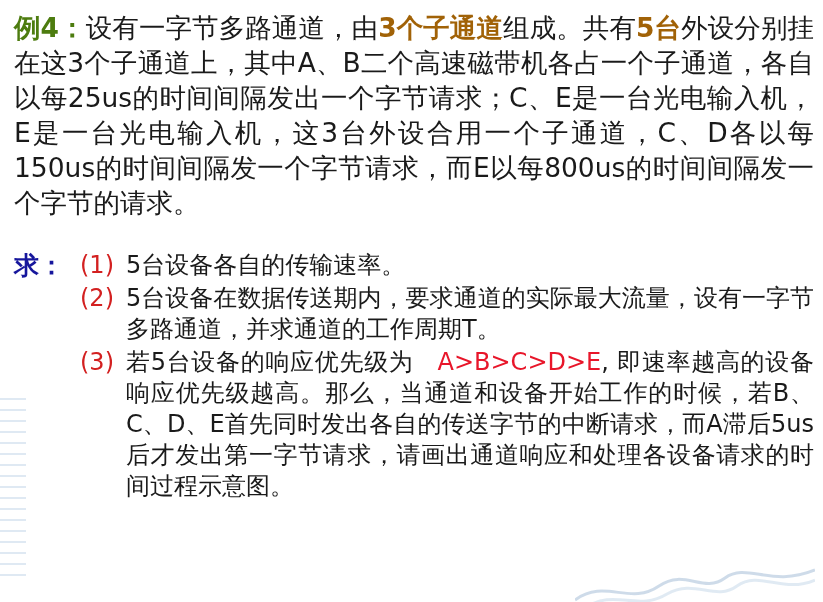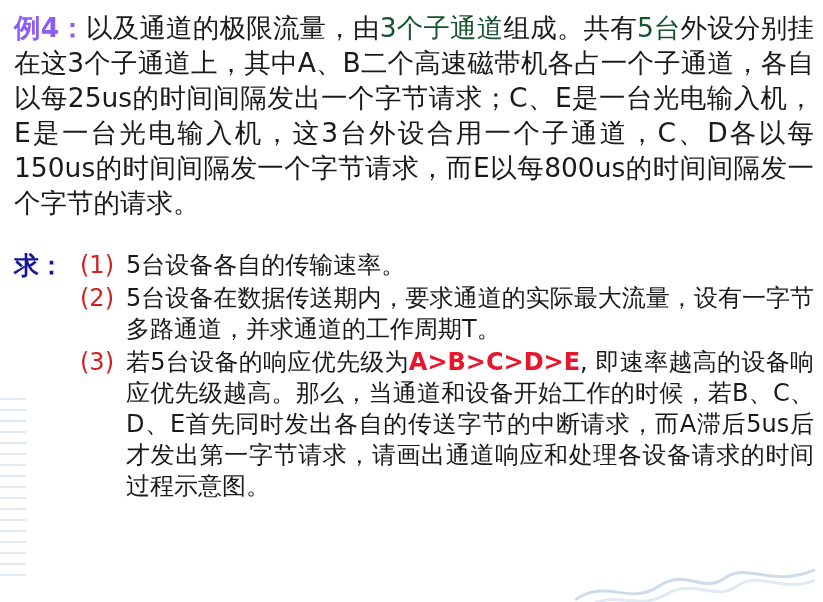--- a/index.html
+++ b/index.html
@@ -50,25 +50,25 @@
     left: 14px;
     top: 10px;
     width: 800px;
     font-size: 26.5px;
     line-height: 35px;
     color: #1a1a1a;
     letter-spacing: 0px;
     text-align: justify;
   }
   .para .hl {
-    color: #14532d;
-    font-weight: normal;
+    color: #a16207;
+    font-weight: bold;
   }
   .para .lead {
-    color: #8b5cf6;
+    color: #4d7c0f;
     font-weight: bold;
   }
   .qblock {
     position: absolute;
     left: 14px;
     top: 250px;
     width: 800px;
     font-size: 24px;
     line-height: 31px;
     color: #1a1a1a;
@@ -100,21 +100,22 @@
     flex: 0 0 46px;
     line-height: 31px;
   }
   .qtext {
     flex: 1 1 auto;
     line-height: 31px;
     text-align: justify;
   }
   .qtext .hl {
     color: #e8162a;
-    font-weight: bold;
+    font-weight: normal;
+    margin-left: 24px;
   }
 </style>
 </head>
 <body>
 
 <div class="slide">
 
   <div class="deco-lines">
     <i style="top:0px"></i>
     <i style="top:11px"></i>
@@ -134,21 +135,21 @@
     <i style="top:165px"></i>
     <i style="top:176px"></i>
   </div>
 
   <svg class="deco-wave" viewBox="0 0 240 60" preserveAspectRatio="none">
     <path d="M0,52 C30,30 55,58 84,38 C110,20 128,46 150,30 C172,14 196,40 240,22" fill="none" stroke="#9fb9d4" stroke-width="3"></path>
     <path d="M10,60 C40,40 62,64 92,46 C120,30 140,54 162,38 C184,22 208,46 240,32" fill="none" stroke="#c3d6e8" stroke-width="3"></path>
   </svg>
 
   <div class="para">
-    <span class="lead">例4：</span><span>以及通道的极限流量，由</span><span class="hl">3个子通道</span><span>组成。共有</span><span class="hl">5台</span><span>外设分别挂在这3个子通道上，其中A、B二个高速磁带机各占一个子通道，各自以每25us的时间间隔发出一个字节请求；C、E是一台光电输入机，E是一台光电输入机，这3台外设合用一个子通道，C、D各以每150us的时间间隔发一个字节请求，而E以每800us的时间间隔发一个字节的请求。</span>
+    <span class="lead">例4：</span><span>设有一字节多路通道，由</span><span class="hl">3个子通道</span><span>组成。共有</span><span class="hl">5台</span><span>外设分别挂在这3个子通道上，其中A、B二个高速磁带机各占一个子通道，各自以每25us的时间间隔发出一个字节请求；C、E是一台光电输入机，E是一台光电输入机，这3台外设合用一个子通道，C、D各以每150us的时间间隔发一个字节请求，而E以每800us的时间间隔发一个字节的请求。</span>
   </div>
 
   <div class="qblock">
     <div class="qrow">
       <div class="qlabel">求：</div>
       <div class="qlist">
 
         <div class="qitem">
           <div class="qnum">(1)</div>
           <div class="qtext">

